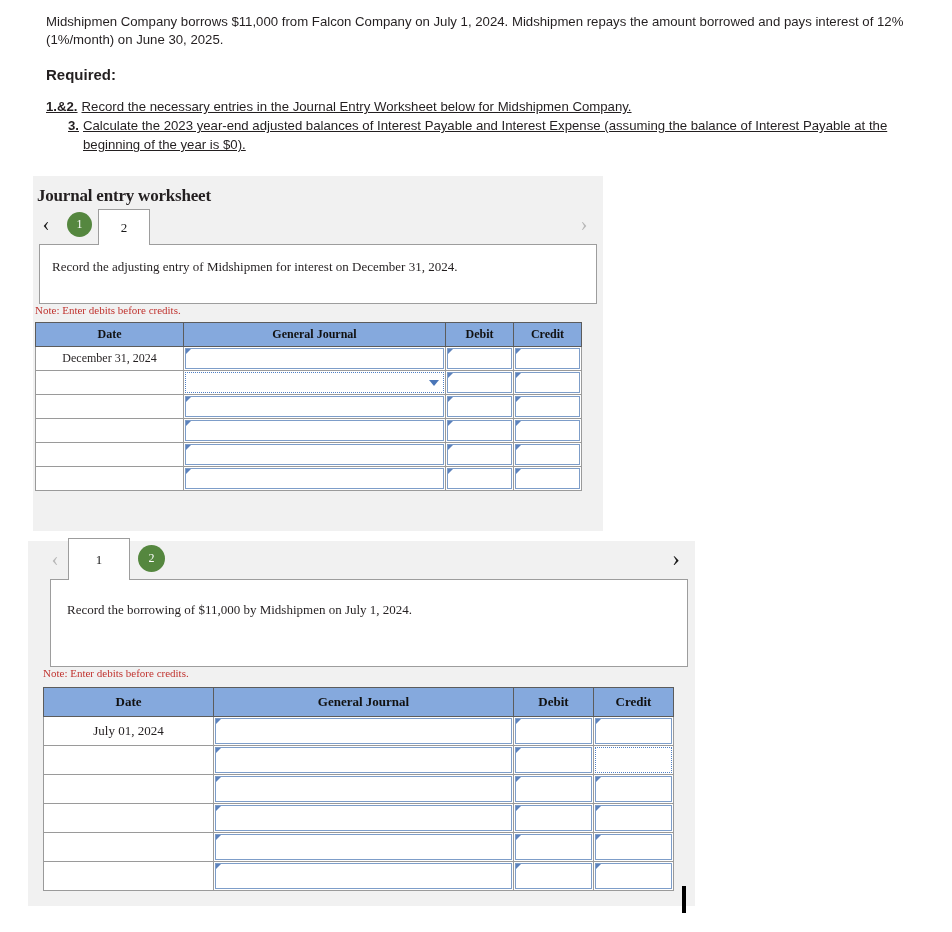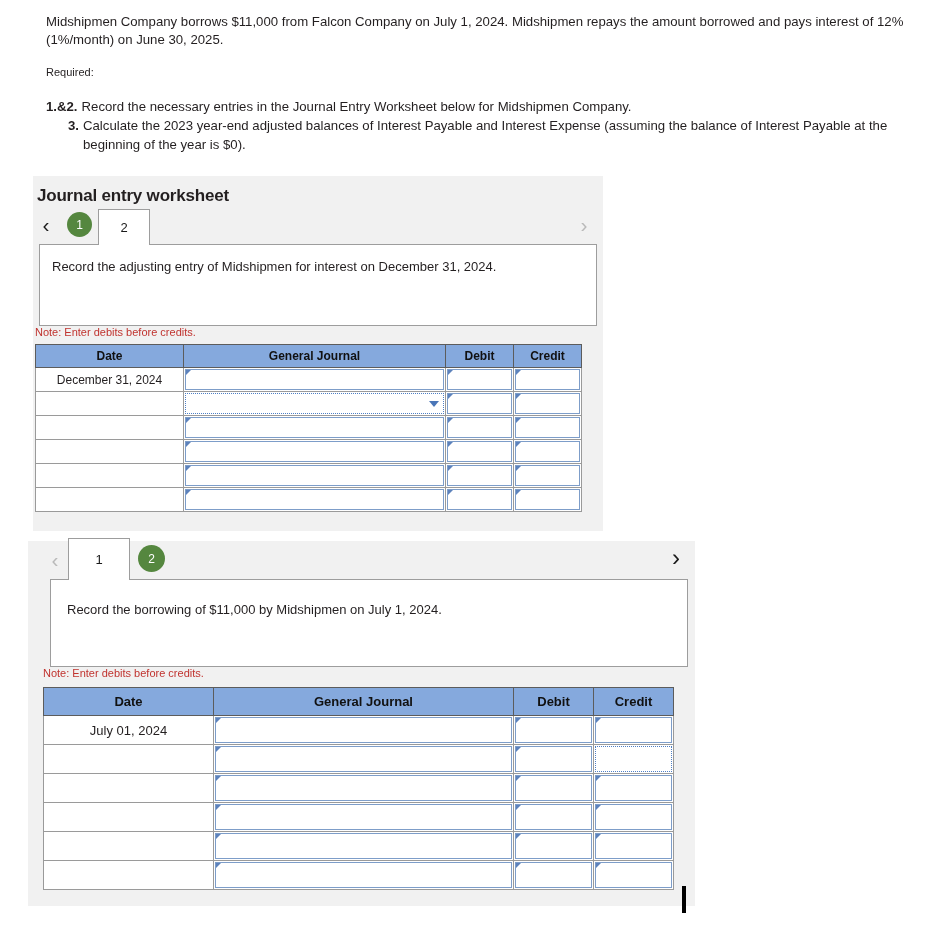--- a/index.html
+++ b/index.html
@@ -17,40 +17,42 @@
   .problem {
     position: absolute;
     left: 46px; top: 13px; width: 888px;
     font-size: 13.2px;
     line-height: 18px;
     color: #231f20;
   }
   .required-label {
     position: absolute;
     left: 46px; top: 66px;
-    font-size: 11px;
-    font-weight: normal;
+    font-size: 15px;
+    font-weight: bold;
     color: #231f20;
   }
   .req-list {
     position: absolute;
     left: 46px; top: 97px; width: 888px;
     font-size: 13.2px;
     line-height: 19px;
     color: #231f20;
+    text-decoration: underline;
   }
   .req-row { display: flex; align-items: flex-start; }
   .req-row.indent { padding-left: 22px; }
   .req-num { font-weight: bold; white-space: nowrap; margin-right: 4px; }
   .req-text { flex: 1; }
 
   
   .panel {
     position: absolute;
     background: #f1f1f1;
+    font-family: Liberation Serif, serif;
   }
   #panel-1 { left: 33px; top: 176px; width: 570px; height: 355px; }
   #panel-2 { left: 28px; top: 541px; width: 667px; height: 365px; }
 
   .panel-title {
     font-size: 17px;
     font-weight: bold;
     color: #231f20;
     padding: 10px 0 0 4px;
     letter-spacing: -0.2px;
@@ -107,21 +109,21 @@
     background: #ffffff;
     border: 1px solid #9d9d9d;
     position: relative;
     z-index: 1;
   }
   .prompt-text {
     font-size: 13px;
     color: #231f20;
     padding: 14px 0 0 12px;
   }
-  #panel-1 .prompt-box { height: 82px; margin: 0 6px 0 6px; }
+  #panel-1 .prompt-box { height: 60px; margin: 0 6px 0 6px; }
   #panel-2 .prompt-box { height: 88px; margin: 0 7px 0 22px; }
 
   .note {
     color: #c0332f;
     font-size: 11px;
     padding-top: 0;
   }
   #panel-1 .note { padding-left: 2px; }
   #panel-2 .note { padding-left: 15px; }
 

